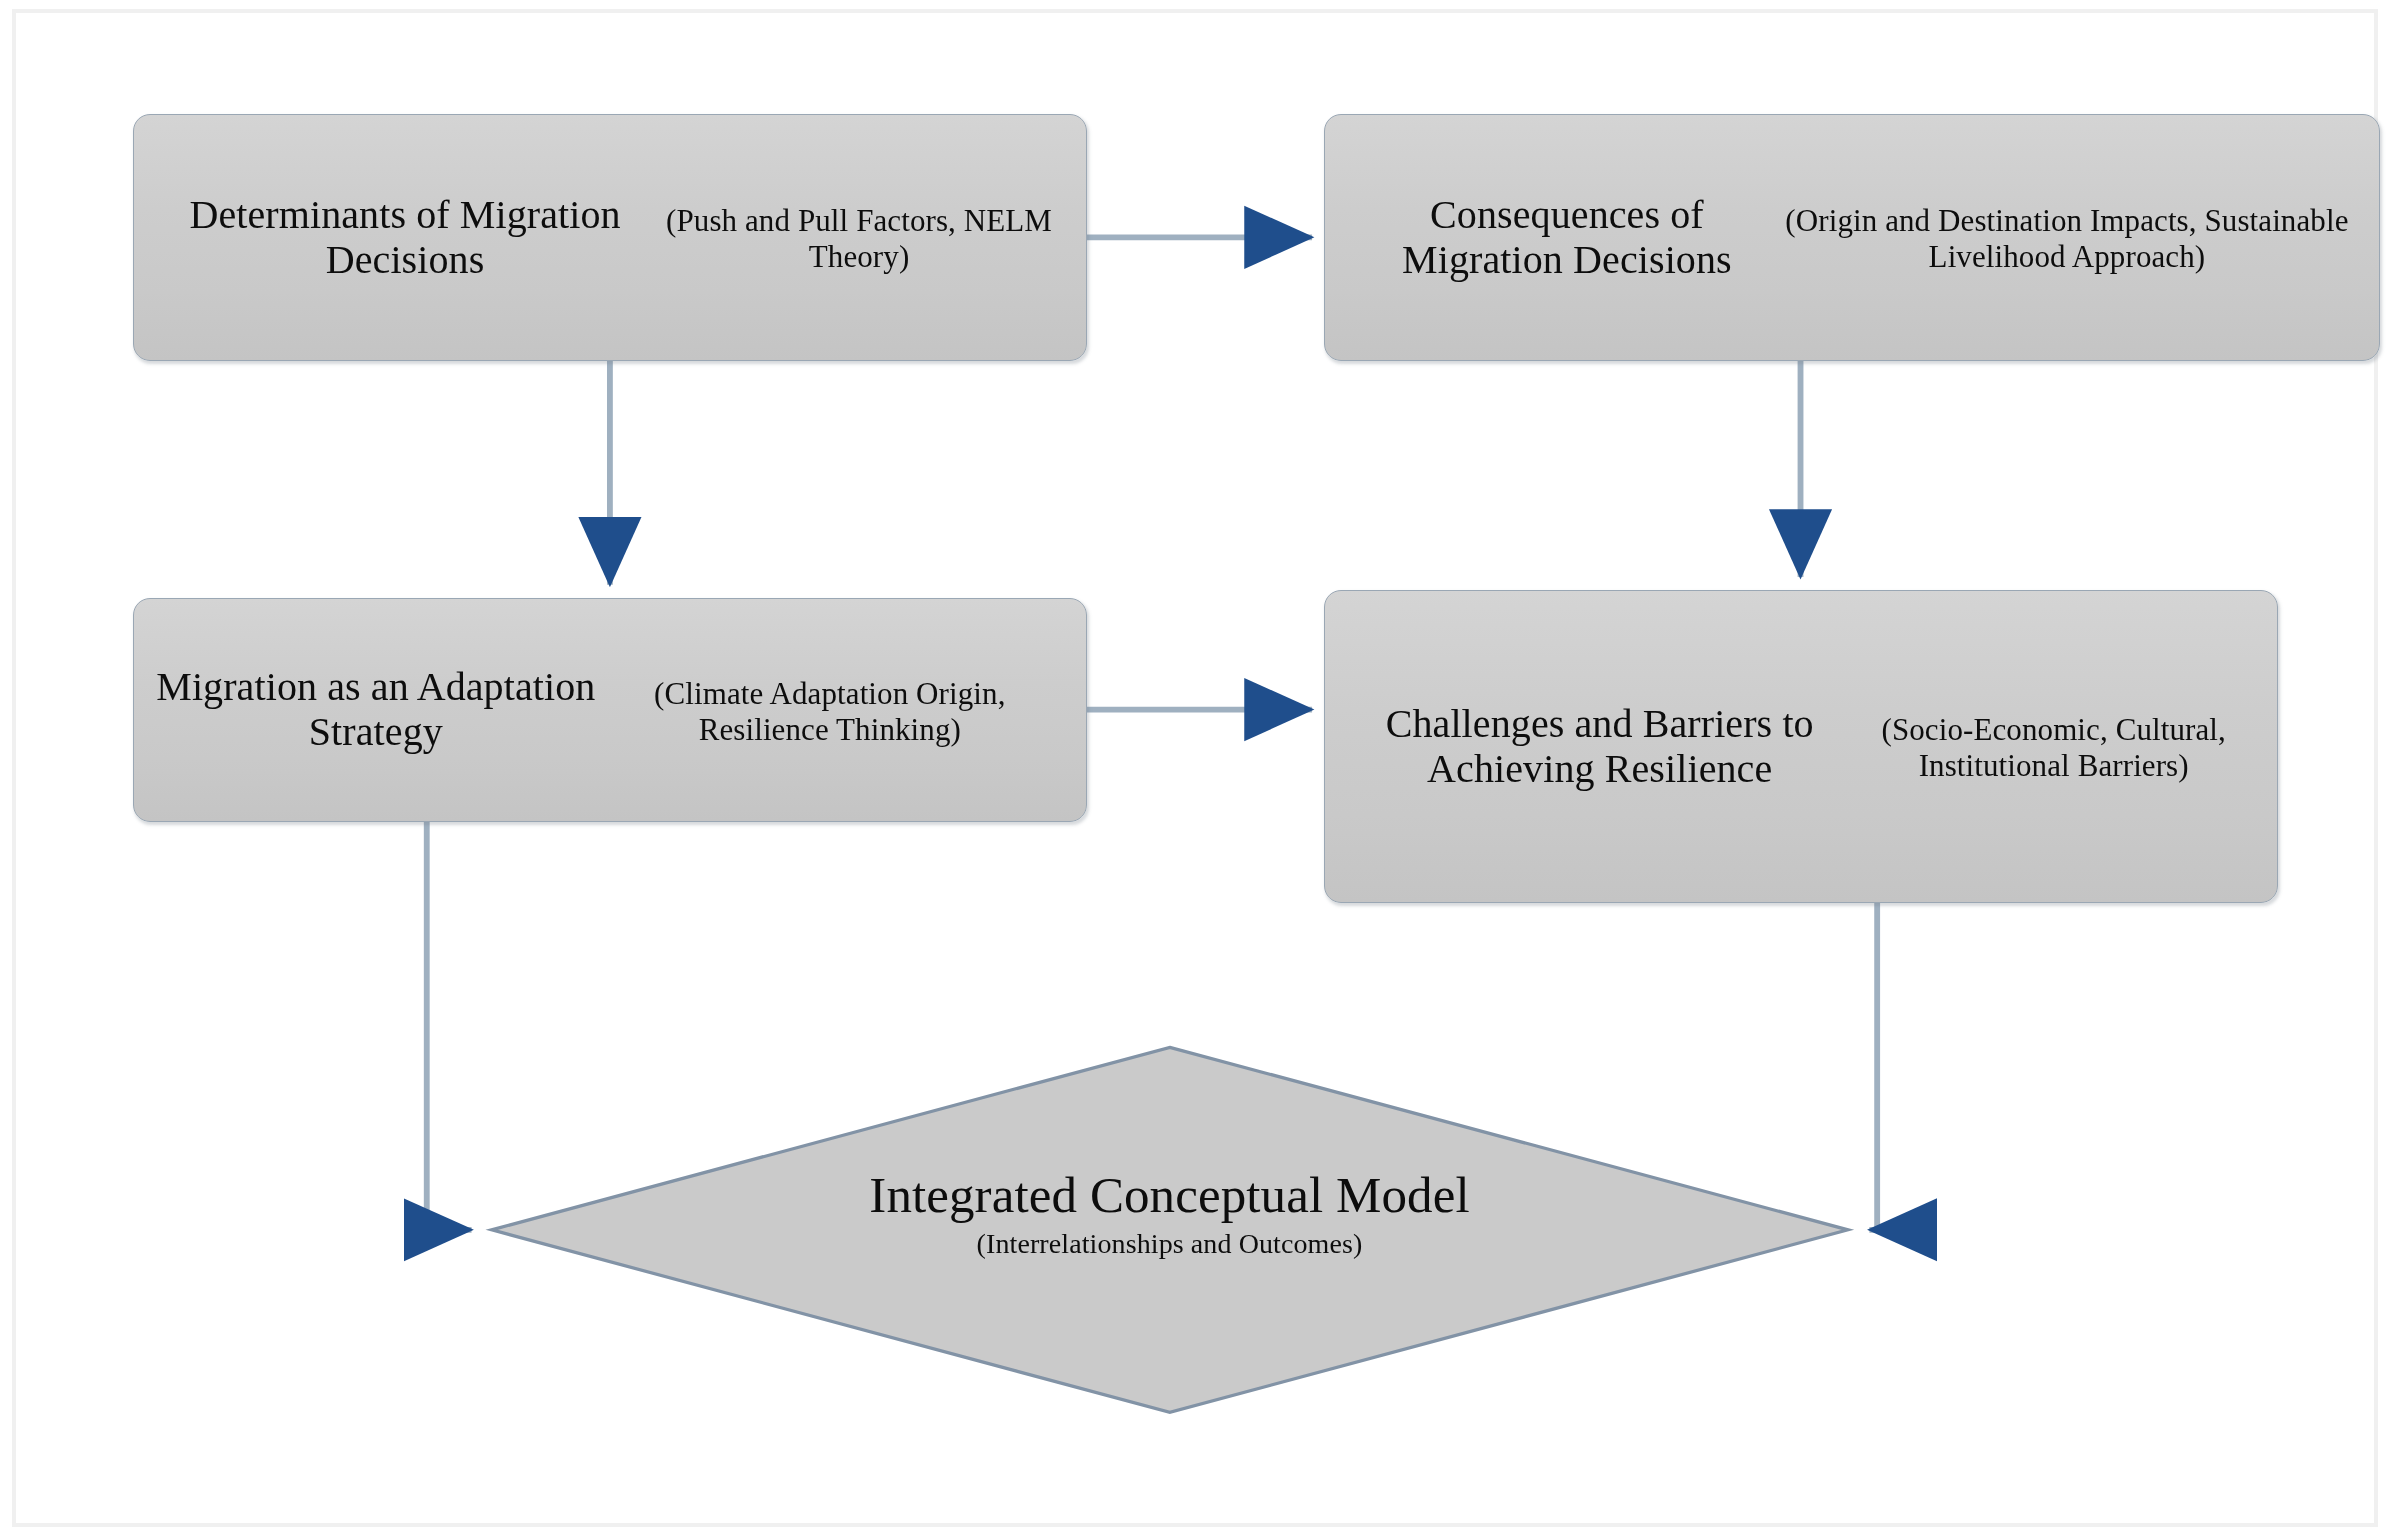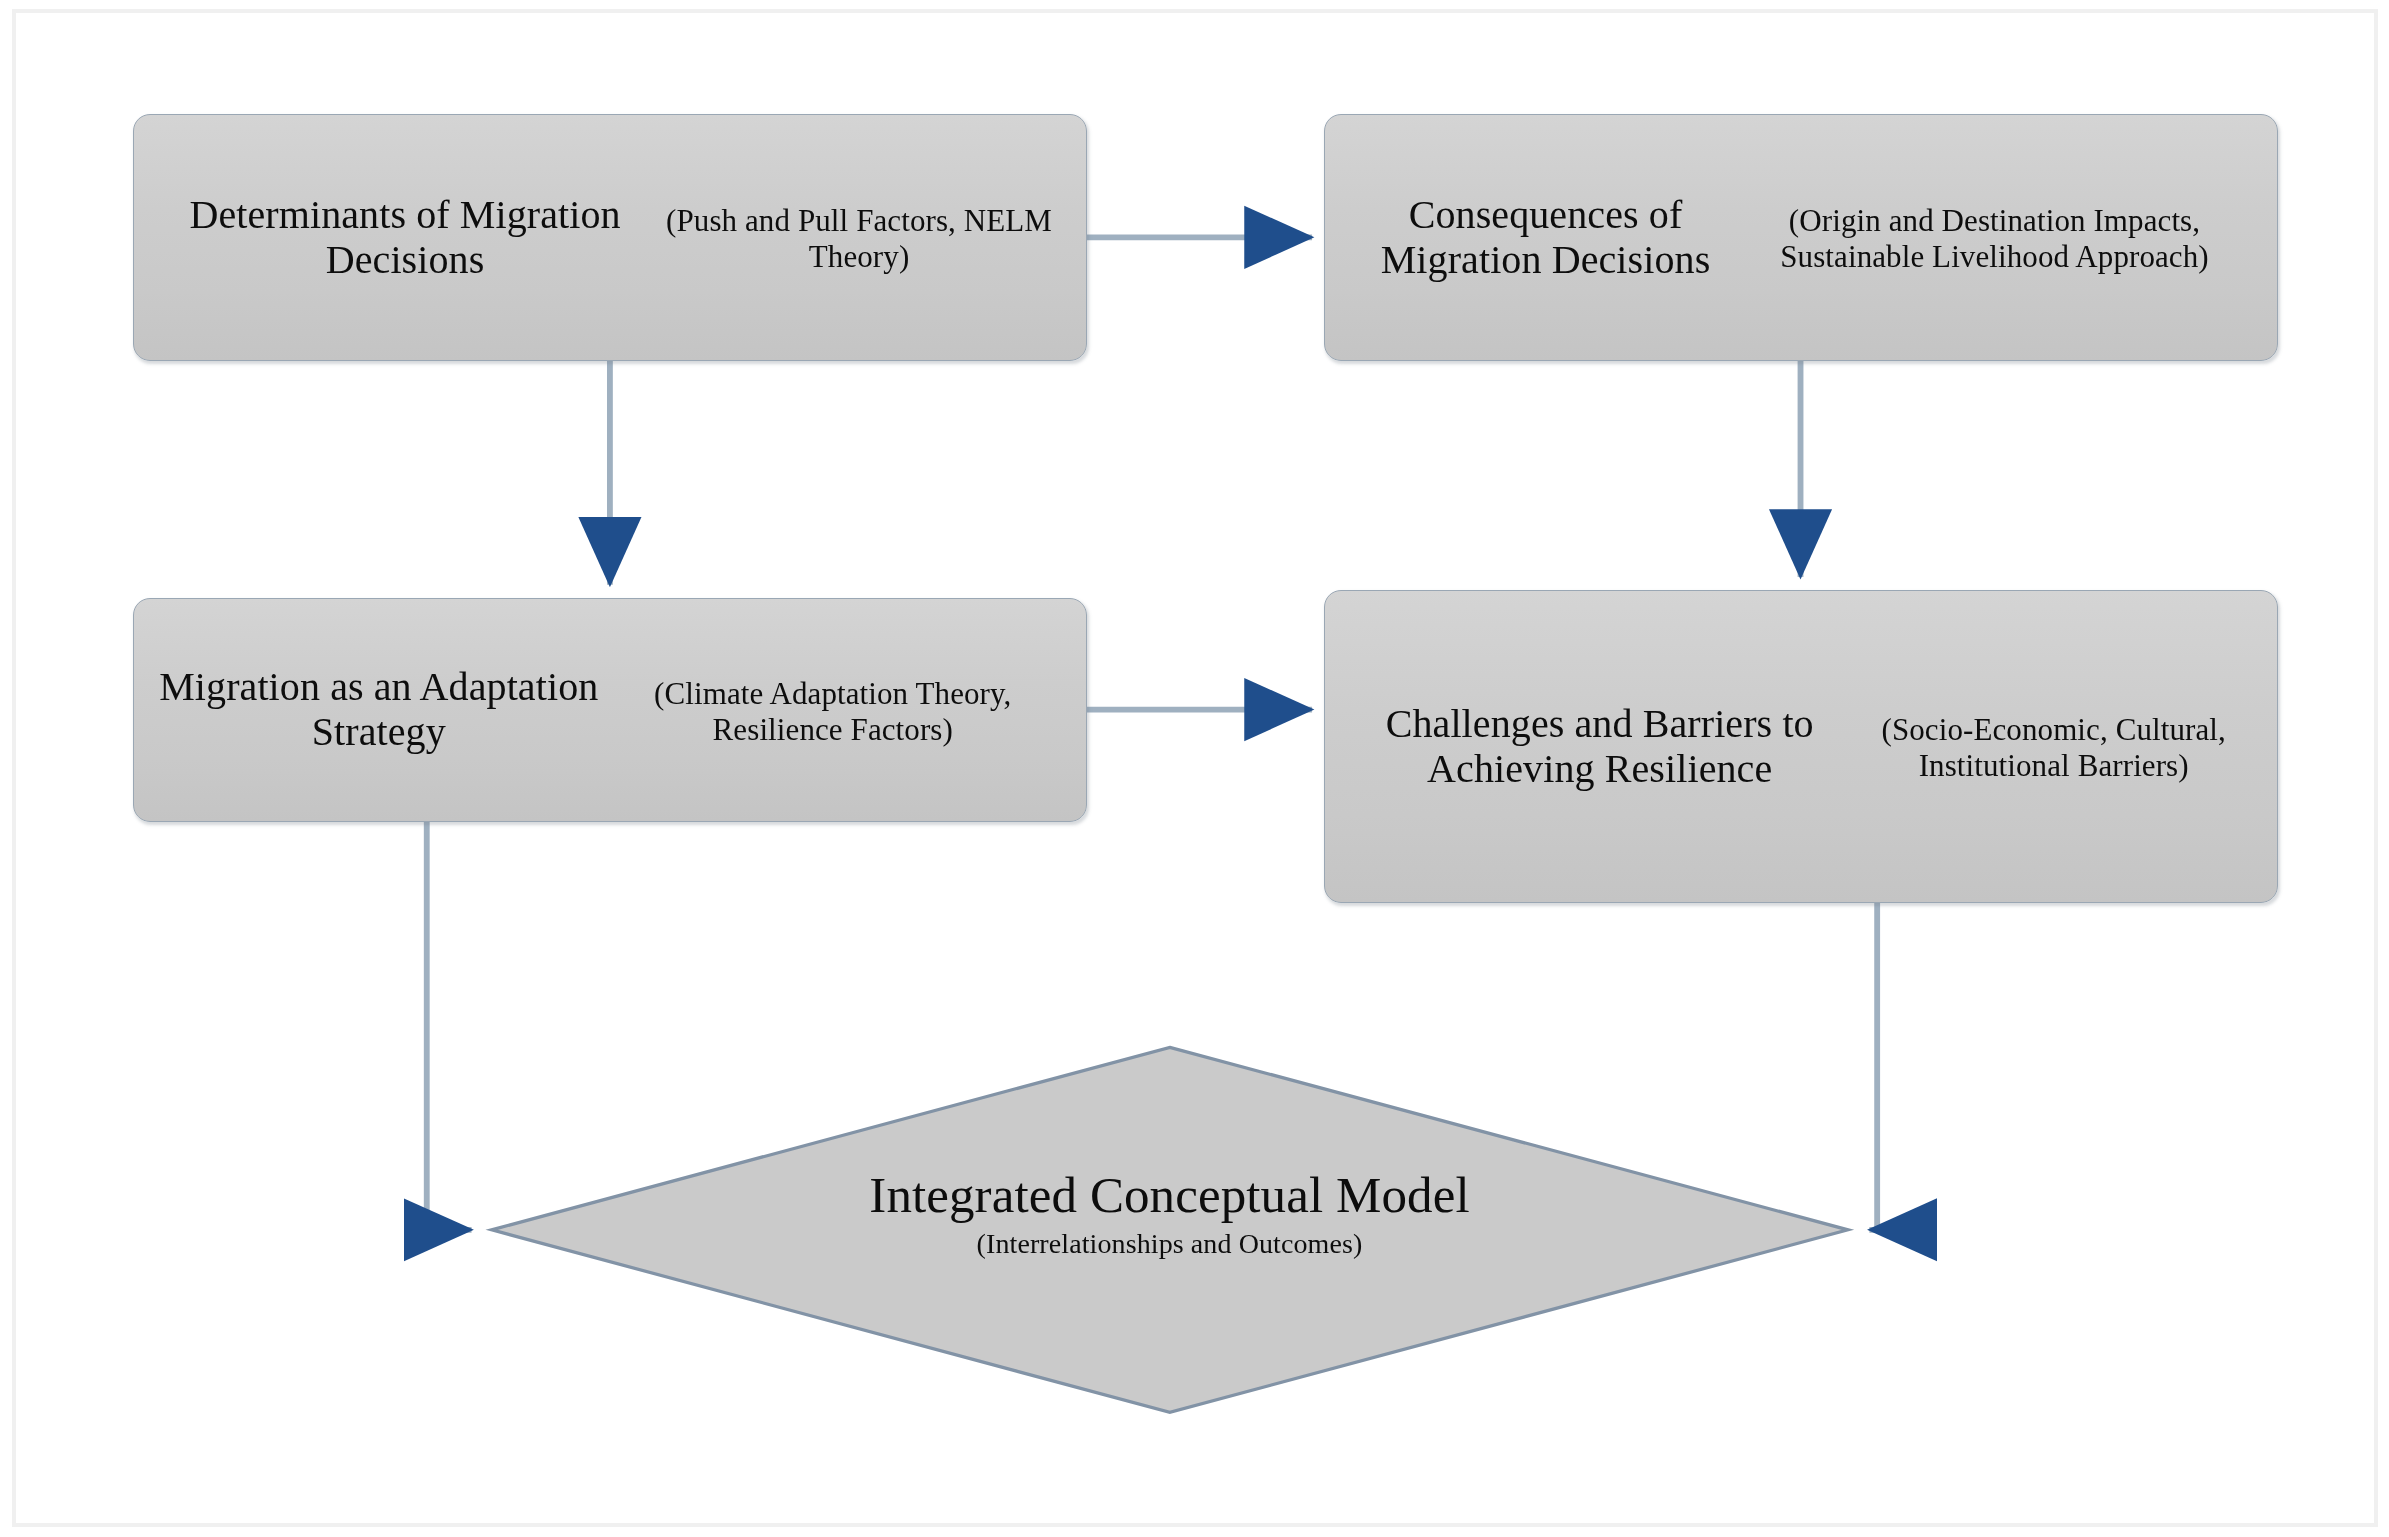--- a/index.html
+++ b/index.html
@@ -55,21 +55,21 @@
     letter-spacing: 0.1px;
   }
   .node-sub {
     font-size: 31px;
     line-height: 1.16;
     color: #0d0d0d;
     margin-top: 3.9px;
     letter-spacing: 0.1px;
   }
   #box-determinants { left: 133px;  top: 114px;  width: 954px; height: 247px; }
-  #box-consequences { left: 1324px; top: 114px;  width: 954px; height: 247px; padding-left: 32px; }
+  #box-consequences { left: 1324px; top: 114px;  width: 1056px; height: 247px; padding-left: 32px; }
   #box-adaptation   { left: 133px;  top: 598px;  width: 954px; height: 224px; }
   #box-challenges   { left: 1324px; top: 590px;  width: 954px; height: 313px; }
 
   .diamond-wrap {
     position: absolute;
     left: 490px;
     top: 1046px;
     width: 1359px;
     height: 369px;
   }
@@ -122,21 +122,21 @@
     <div class="node-sub">(Push and Pull Factors, NELM Theory)</div>
   </div>
 
   <div class="node-box" id="box-consequences">
     <div class="node-title">Consequences of Migration Decisions</div>
     <div class="node-sub">(Origin and Destination Impacts, Sustainable Livelihood Approach)</div>
   </div>
 
   <div class="node-box" id="box-adaptation">
     <div class="node-title">Migration as an Adaptation Strategy</div>
-    <div class="node-sub">(Climate Adaptation Theory, Resilience Factors)</div>
+    <div class="node-sub">(Climate Adaptation Origin, Resilience Thinking)</div>
   </div>
 
   <div class="node-box" id="box-challenges">
     <div class="node-title">Challenges and Barriers to Achieving Resilience</div>
     <div class="node-sub">(Socio-Economic, Cultural, Institutional Barriers)</div>
   </div>
 
   <div class="diamond-wrap">
     <div class="diamond-label">
       <div class="node-title">Integrated Conceptual Model</div>

